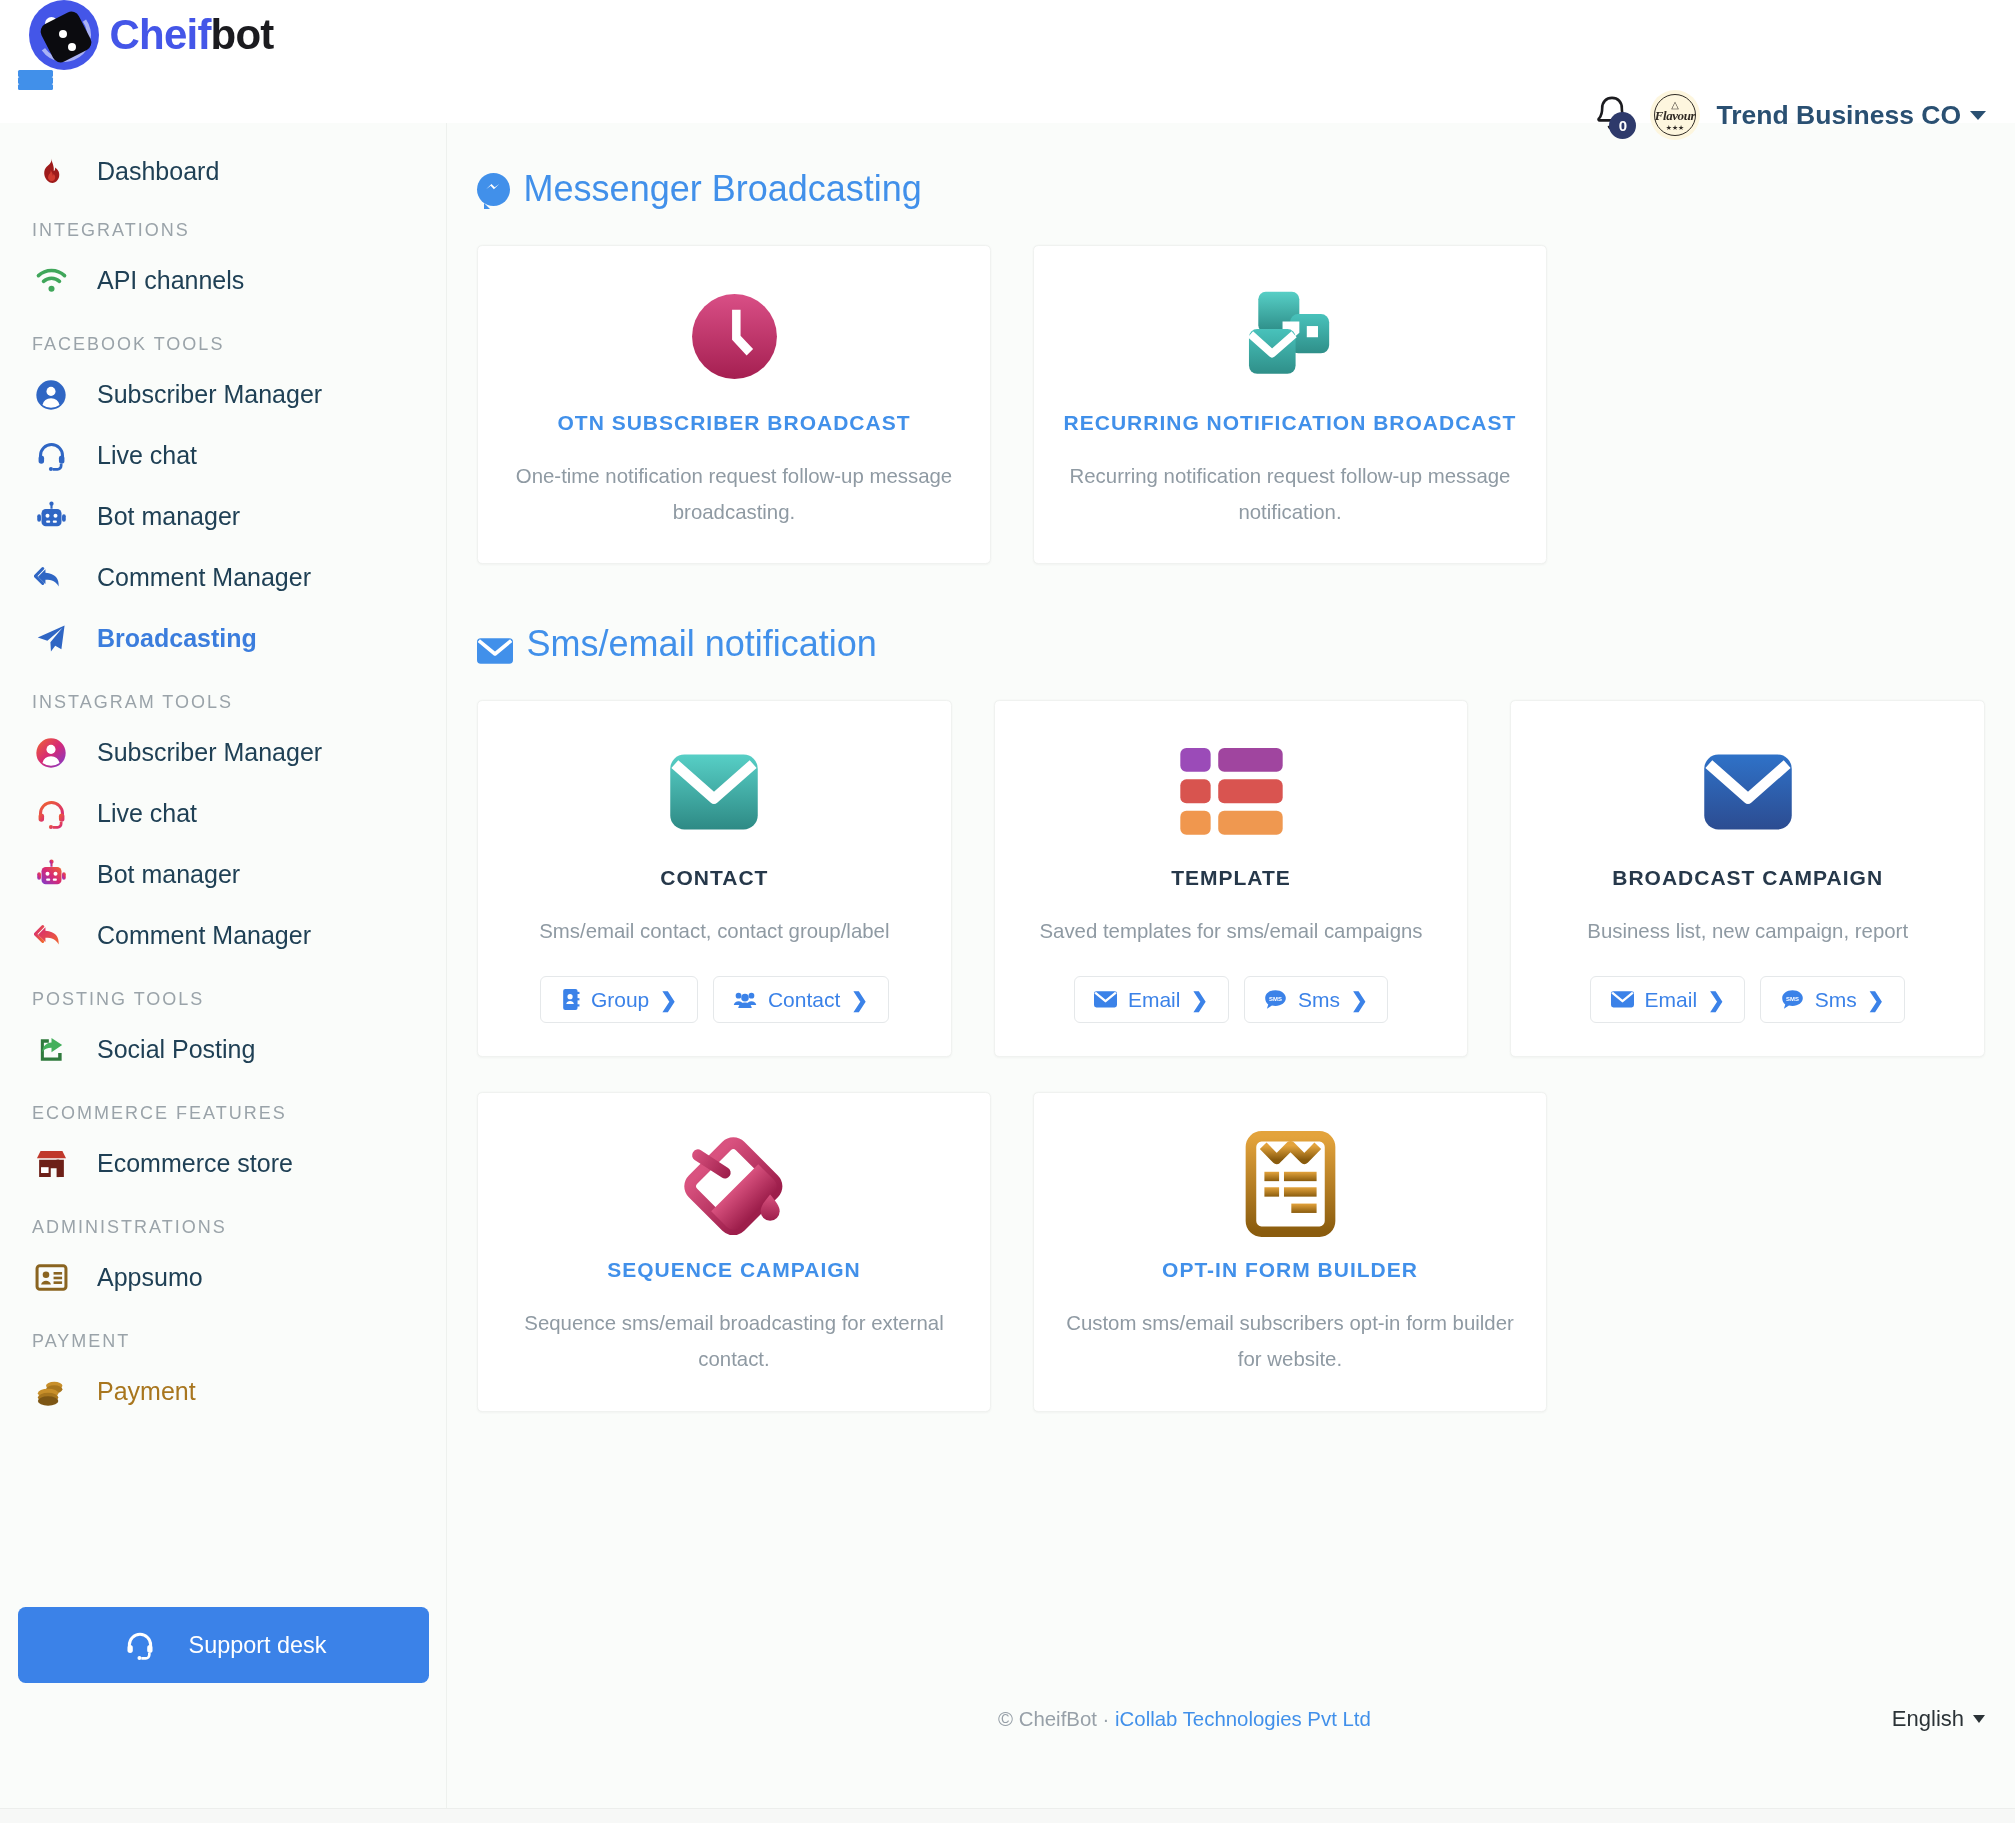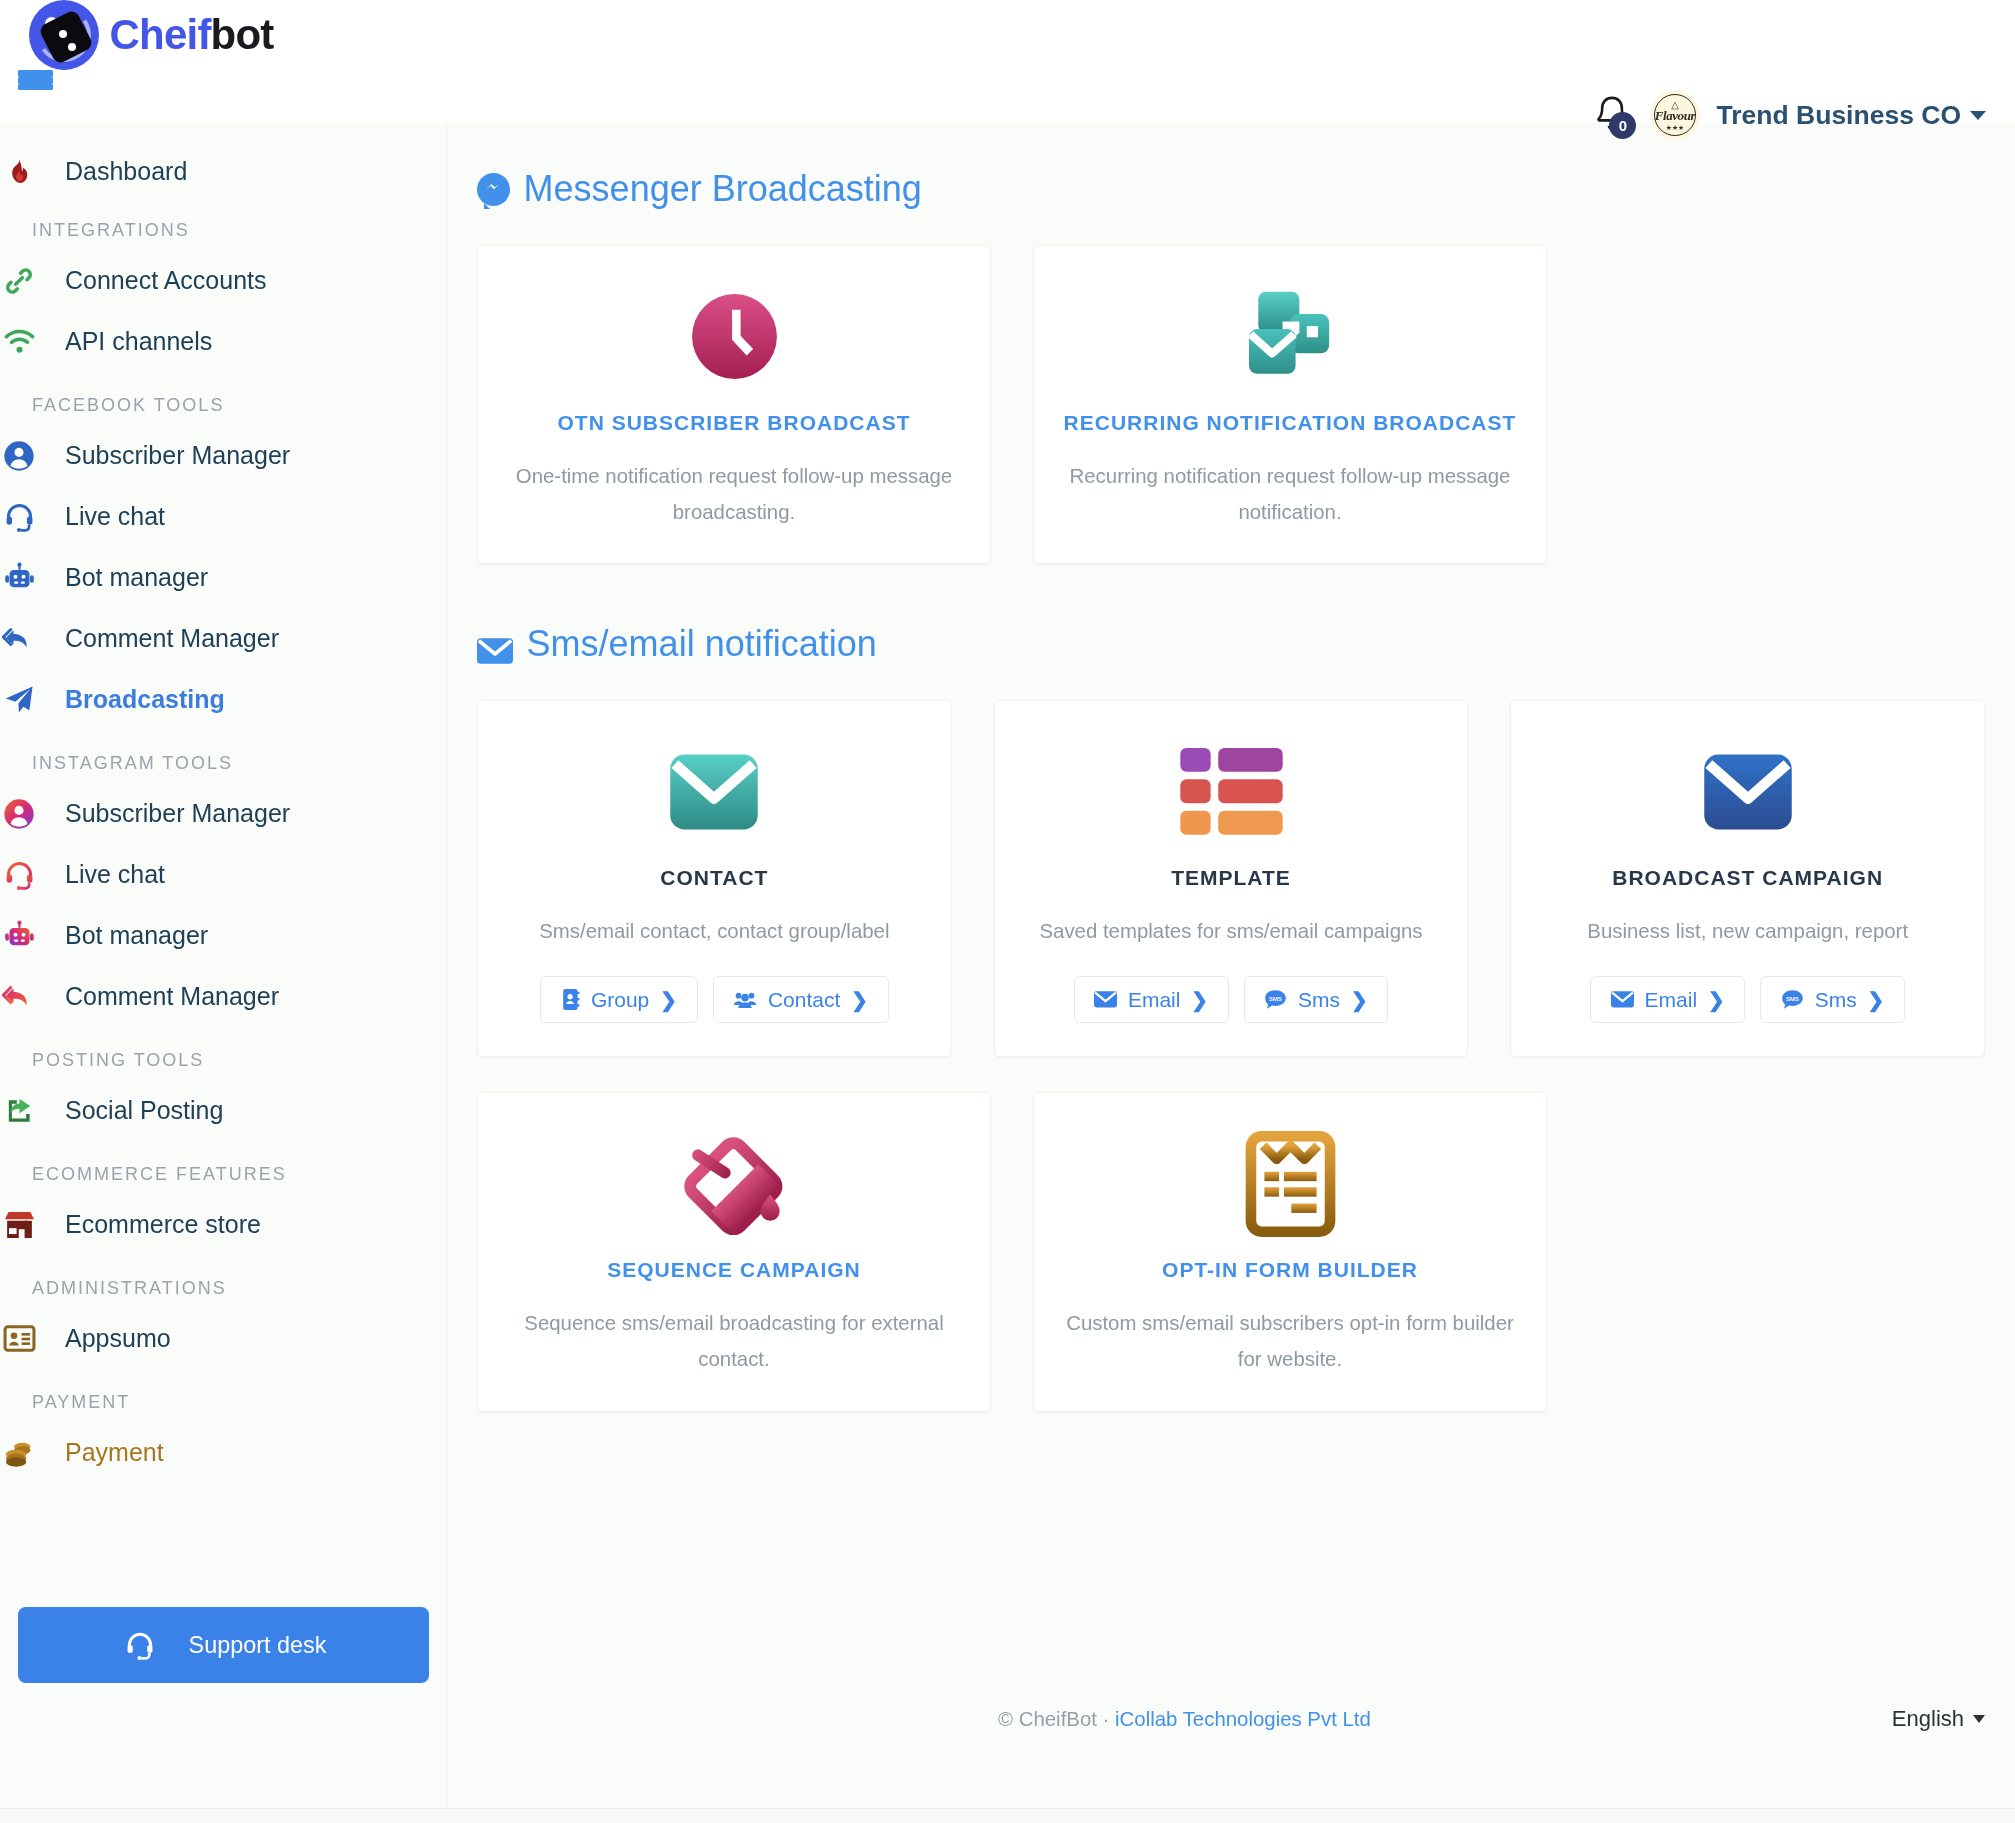--- a/index.html
+++ b/index.html
@@ -93,21 +93,21 @@
 
   
   .sidebar {
     position: absolute; top: 123px; left: 0; width: 447px; height: 1700px;
     background: #fafcfa;
     border-right: 0.8px solid #eef1ee;
     padding-top: 18px;
   }
   .nav-item {
     display: flex; align-items: center; gap: 27px;
-    height: 61px; 
+    height: 61px; padding-left: 32px;
     cursor: pointer;
   }
   .nav-icon { width: 38px; height: 38px; flex: none; display: flex; align-items: center; justify-content: center; }
   .nav-label { font-size: 25px; color: #1f4055; white-space: nowrap; }
   .nav-item.active .nav-label { color: #3b7ddd; font-weight: 700; }
   .nav-item.payment .nav-label { color: #a8761e; }
 
   .nav-section {
     font-size: 18px; letter-spacing: 2px; color: #9aa3a9;
     padding-left: 32px; margin-top: 23px; margin-bottom: 9px;
@@ -261,32 +261,20 @@
     <span class="nav-icon">
       <svg width="30" height="33" viewBox="0 0 24 24">
           <path d="M12 1.5c1.2 4-2.6 5-4.4 7.8C5.6 12.4 6.7 17 9.4 19.6c1.6 1.5 3.9 2 5.8 1 3-1.5 4.2-5.4 2.9-8.6-.7-1.7-2-2.7-2.9-3.3.3 1.6-.3 2.6-1 2.9.5-3.9-1.5-7.4-2.2-10.1z" fill="#9e1b1b"></path>
           <path d="M11.5 11c.7 2-1 2.8-1.6 4.3-.6 1.5 0 3.3 1.3 4 1.4.8 3.2.2 3.9-1.3.9-2-.4-3.6-1.1-4.3.1.9-.3 1.4-.7 1.5.3-1.9-1.2-3.5-1.8-4.2z" fill="#d03a2f"></path>
         </svg>
     </span>
     <span class="nav-label">Dashboard</span>
   </div>
 
   <div class="nav-section first">INTEGRATIONS</div>
-  <div class="nav-item">
-    <span class="nav-icon">
-      <svg width="32" height="32" viewBox="0 0 24 24">
-          <g fill="none" stroke="#3fa65a" stroke-width="2.6" stroke-linecap="round">
-            <path d="M9.5 14.5 14.5 9.5"></path>
-            <path d="M13.2 6.2l1.6-1.6a3.4 3.4 0 0 1 4.8 4.8l-1.6 1.6"></path>
-            <path d="M10.8 17.8l-1.6 1.6a3.4 3.4 0 0 1-4.8-4.8l1.6-1.6"></path>
-          </g>
-        </svg>
-    </span>
-    <span class="nav-label">Connect Accounts</span>
-  </div>
   <div class="nav-item">
     <span class="nav-icon">
       <svg width="33" height="29" viewBox="0 0 24 20">
           <g fill="none" stroke="#3fa65a" stroke-width="2.6" stroke-linecap="round">
             <path d="M2.5 6.5a14 14 0 0 1 19 0"></path>
             <path d="M6.2 10.6a8.6 8.6 0 0 1 11.6 0"></path>
           </g>
           <circle cx="12" cy="16" r="2.2" fill="#3fa65a"></circle>
         </svg>
     </span>

